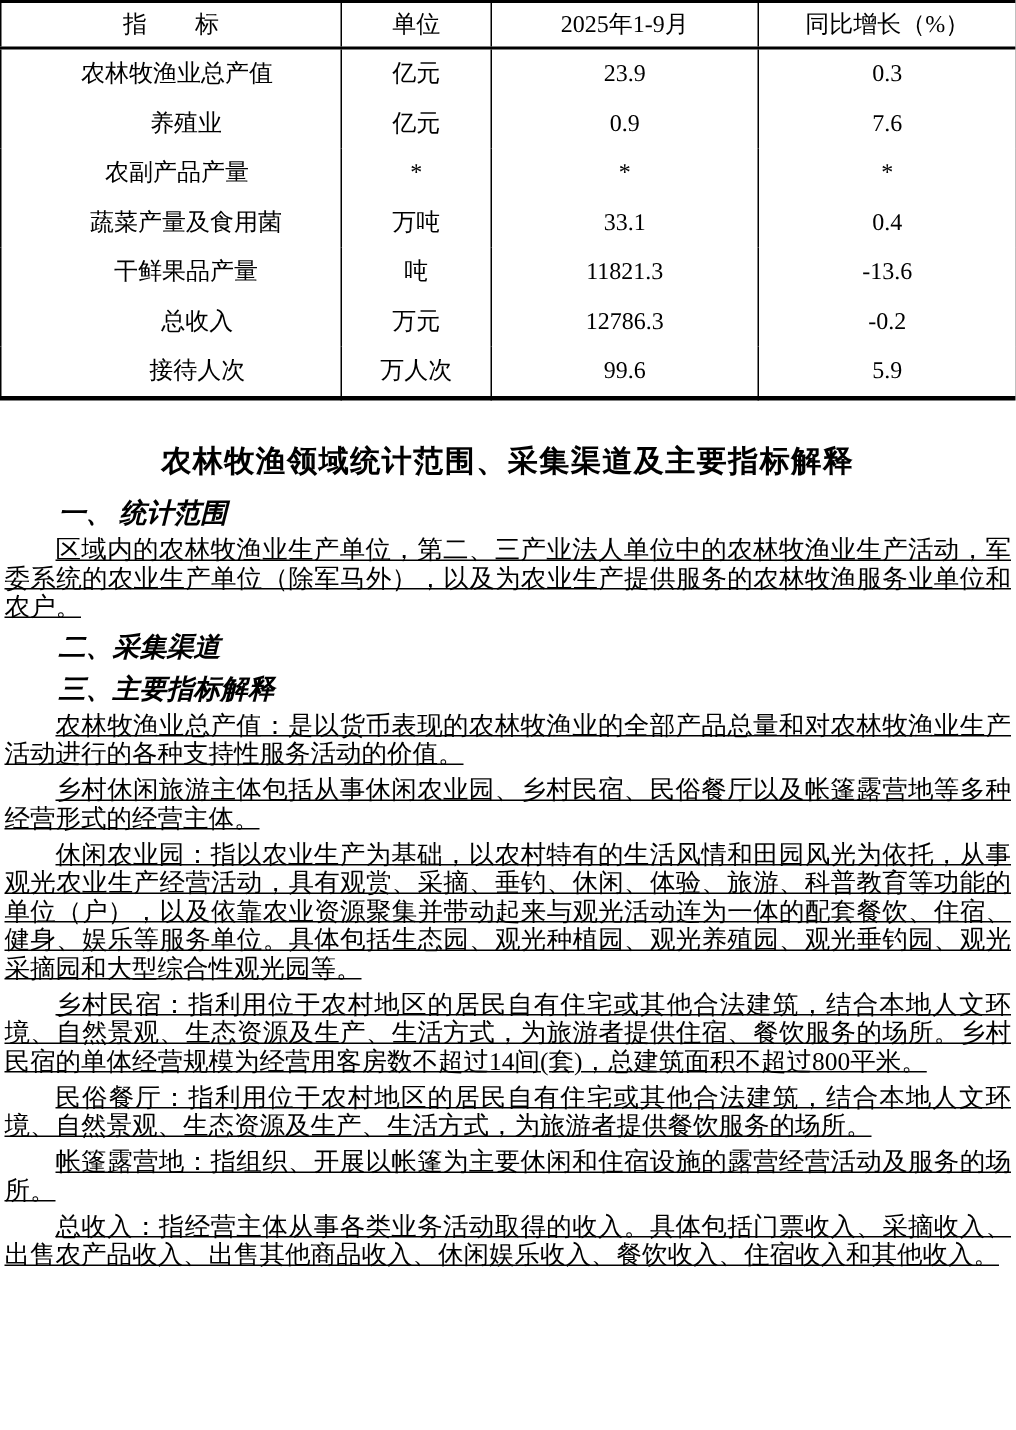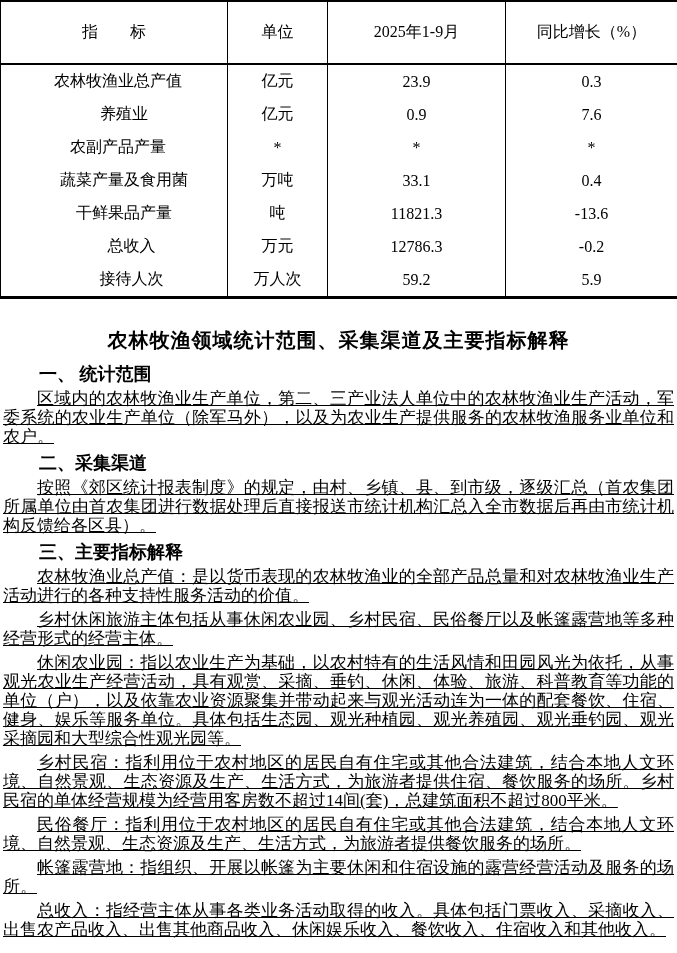--- a/index.html
+++ b/index.html
@@ -29,21 +29,21 @@
   table.stat-table col.c3 { width: 178px; }
   table.stat-table col.c4 { width: 172px; }
 
   table.stat-table th {
     font-weight: normal;
     height: 29px;
     text-align: center;
     border-left: 1px solid #000;
     border-right: 1px solid #000;
     border-bottom: 2px solid #000;
-    padding: 16px;
+    padding: 0;
   }
   table.stat-table td {
     height: 33px;
     text-align: center;
     border-left: 1px solid #000;
     border-right: 1px solid #000;
     padding: 0;
     vertical-align: middle;
   }
   table.stat-table td.c-ind {
@@ -69,20 +69,21 @@
     margin: 26px 0 8px 0;
     line-height: 30px;
     letter-spacing: 1px;
   }
   h2.sec-heading {
     font-size: 18px;
     font-weight: bold;
     margin: 6px 0 4px 0;
     line-height: 22px;
     text-indent: 36px;
+    font-style: italic;
   }
   p.body-para {
     font-size: 17px;
     line-height: 19px;
     margin: 0 0 5px 0;
     text-align: justify;
     text-indent: 2em;
     text-decoration: underline;
   }
 </style>
@@ -137,34 +138,33 @@
     </tr>
     <tr>
       <td class="c-ind ind2">总收入</td>
       <td>万元</td>
       <td>12786.3</td>
       <td>-0.2</td>
     </tr>
     <tr>
       <td class="c-ind ind2">接待人次</td>
       <td>万人次</td>
-      <td>59.2</td>
+      <td>99.6</td>
       <td>5.9</td>
     </tr>
   </tbody>
 </table>
 
 <div class="article">
   <h1 class="doc-title">农林牧渔领域统计范围、采集渠道及主要指标解释</h1>
 
   <h2 class="sec-heading">一、 统计范围</h2>
   <p class="body-para">区域内的农林牧渔业生产单位，第二、三产业法人单位中的农林牧渔业生产活动，军委系统的农业生产单位（除军马外），以及为农业生产提供服务的农林牧渔服务业单位和农户。</p>
 
   <h2 class="sec-heading">二、采集渠道</h2>
-  <p class="body-para">按照《郊区统计报表制度》的规定，由村、乡镇、县、到市级，逐级汇总（首农集团所属单位由首农集团进行数据处理后直接报送市统计机构汇总入全市数据后再由市统计机构反馈给各区县）。</p>
 
   <h2 class="sec-heading">三、主要指标解释</h2>
   <p class="body-para">农林牧渔业总产值：是以货币表现的农林牧渔业的全部产品总量和对农林牧渔业生产活动进行的各种支持性服务活动的价值。</p>
   <p class="body-para">乡村休闲旅游主体包括从事休闲农业园、乡村民宿、民俗餐厅以及帐篷露营地等多种经营形式的经营主体。</p>
   <p class="body-para">休闲农业园：指以农业生产为基础，以农村特有的生活风情和田园风光为依托，从事观光农业生产经营活动，具有观赏、采摘、垂钓、休闲、体验、旅游、科普教育等功能的单位（户），以及依靠农业资源聚集并带动起来与观光活动连为一体的配套餐饮、住宿、健身、娱乐等服务单位。具体包括生态园、观光种植园、观光养殖园、观光垂钓园、观光采摘园和大型综合性观光园等。</p>
   <p class="body-para">乡村民宿：指利用位于农村地区的居民自有住宅或其他合法建筑，结合本地人文环境、自然景观、生态资源及生产、生活方式，为旅游者提供住宿、餐饮服务的场所。乡村民宿的单体经营规模为经营用客房数不超过14间(套)，总建筑面积不超过800平米。</p>
   <p class="body-para">民俗餐厅：指利用位于农村地区的居民自有住宅或其他合法建筑，结合本地人文环境、自然景观、生态资源及生产、生活方式，为旅游者提供餐饮服务的场所。</p>
   <p class="body-para">帐篷露营地：指组织、开展以帐篷为主要休闲和住宿设施的露营经营活动及服务的场所。</p>
   <p class="body-para">总收入：指经营主体从事各类业务活动取得的收入。具体包括门票收入、采摘收入、出售农产品收入、出售其他商品收入、休闲娱乐收入、餐饮收入、住宿收入和其他收入。</p>
 </div>

